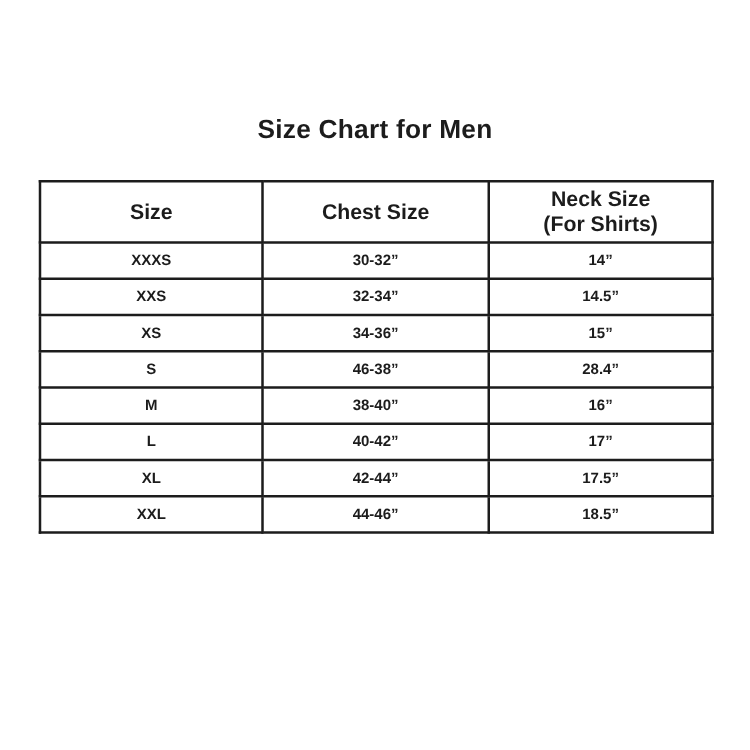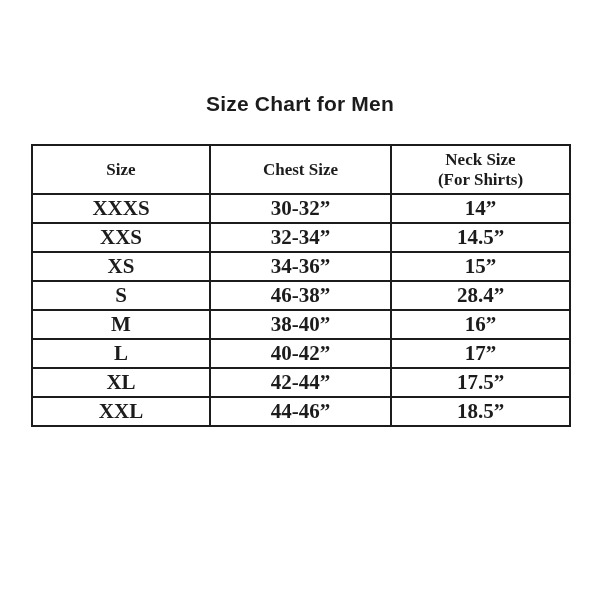--- a/index.html
+++ b/index.html
@@ -26,39 +26,38 @@
     font-weight: bold;
     letter-spacing: 0.2px;
   }
   table.size-table {
     position: absolute;
     left: 31px;
     top: 144px;
     border-collapse: collapse;
     table-layout: fixed;
     width: 538px;
-    font-family: Liberation Serif, serif;
   }
   .size-table th,
   .size-table td {
     border: 2px solid #1c1c1c;
     font-weight: bold;
     text-align: center;
     vertical-align: middle;
     padding: 0;
     background: #ffffff;
   }
   .size-table th {
     font-size: 17px;
     height: 47px;
     line-height: 20px;
     white-space: pre-line;
   }
   .size-table td {
-    font-size: 21px;
+    font-size: 12px;
     height: 27px;
     line-height: 27px;
     margin-left: 32px;
   }
 </style>
 </head>
 <body>
 
 <div class="canvas">
 

